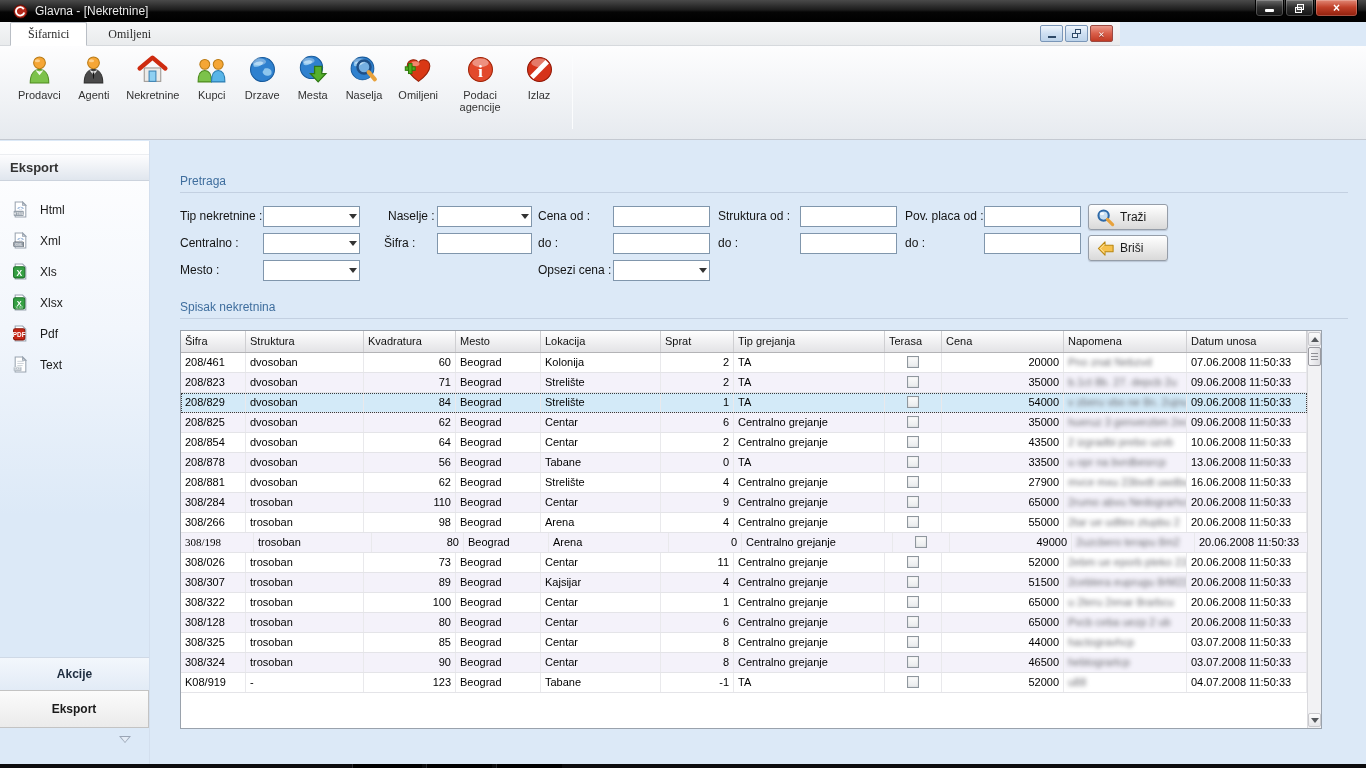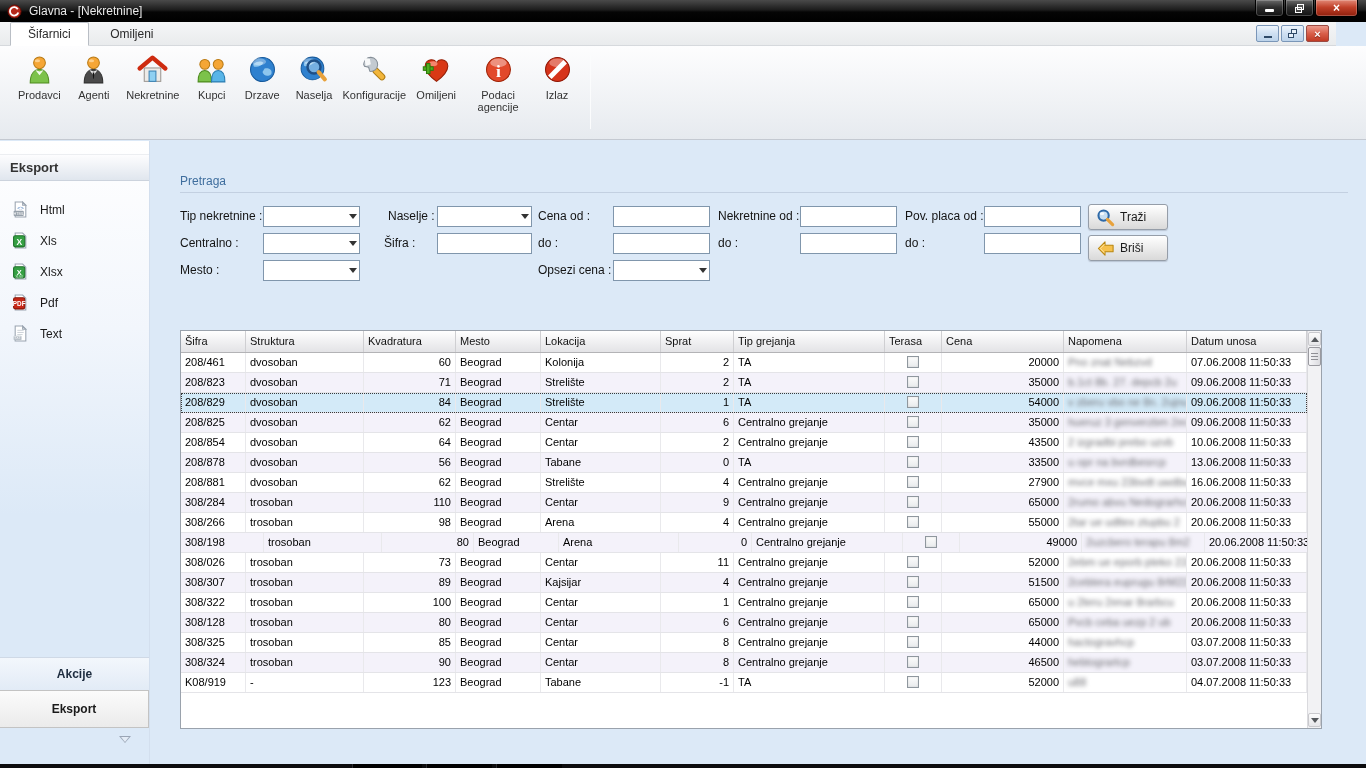--- a/index.html
+++ b/index.html
@@ -1,37 +1,37 @@
 <!DOCTYPE html>
 <html><head>
 <meta charset="utf-8">
 <style>
   * { box-sizing: border-box; margin: 0; padding: 0; }
   html,body { width:1366px; height:768px; overflow:hidden; font-family:"Liberation Sans",sans-serif; background:#dce9f7; }
 
   
   .titlebar { position:absolute; left:0; top:0; width:1366px; height:22px;
-    background:linear-gradient(#4a4a4a,#1c1c1c 45%,#050505 55%,#000); display:flex; align-items:center; }
+    background:linear-gradient(#4a4a4a,#1c1c1c 45%,#050505 55%,#000); display:flex; align-items:center;padding-left:6px; }
   .app-icon { width:15px; height:15px; margin:0 7px 0 7px; }
   .title-text { color:#eaeaea; font-size:12px; text-shadow:0 1px 2px #000; }
   .win-btns { position:absolute; right:8px; top:0; display:flex; }
   .win-btn { width:29px; height:17px; border:1px solid #000; border-top:none; border-radius:0 0 4px 4px;
     background:linear-gradient(#6a6a6a,#2f2f2f 45%,#111); display:flex; align-items:center; justify-content:center;
     box-shadow:inset 0 0 0 1px rgba(255,255,255,.22); margin-left:1px; }
   .win-btn.close { width:43px; background:linear-gradient(#e28876,#c1412a 45%,#8f1f0c); }
   .glyph-min { width:9px; height:3px; background:#fff; margin-top:5px; border-radius:1px;}
   .glyph-x { color:#fff; font-size:12px; font-weight:bold; line-height:14px;}
   .glyph-restore { position:relative; width:9px; height:9px; }
   .glyph-restore i { position:absolute; width:7px; height:6px; border:1px solid #fff; background:rgba(255,255,255,.15);}
   .glyph-restore i:first-child { right:0; top:0;}
   .glyph-restore i:last-child { left:0; bottom:0;}
 
   
-  .tabstrip { position:absolute; left:0; top:22px; width:1336px; height:24px;
-    background:linear-gradient(#f5f6f7,#e9ebed); border-bottom:1px solid #d6d9dd; }
+  .tabstrip { position:absolute; left:0; top:22px; width:1120px; height:24px;
+    background:linear-gradient(#f5f6f7,#e9ebed); border-bottom:1px solid #d6d9dd;font-family:Liberation Serif, serif; }
   .tab { display:inline-block; height:24px; line-height:23px; padding:0 17px; font-size:12px; color:#2b2b2b; cursor:pointer;}
   .tab.active { background:#fff; border:1px solid #b9bec5; border-bottom:1px solid #fff; border-radius:2px 2px 0 0; margin-left:10px;}
   .mdi-btns { position:absolute; right:7px; top:3px; display:flex; gap:2px; }
   .mdi-btn { width:23px; height:17px; border:1px solid #7a96b8; border-radius:2px;
     background:linear-gradient(#eef5fc,#cfe0f2 50%,#bcd3ea); display:flex; align-items:center; justify-content:center; }
   .mdi-btn.close { border-color:#9b4a42; background:linear-gradient(#eb9a8c,#d95f4a 50%,#c13a24); }
   .mdi-min { width:8px; height:2px; background:#2e4a68; margin-top:6px;}
   .mdi-restore { position:relative; width:9px; height:9px;}
   .mdi-restore i { position:absolute; width:6px; height:5px; border:1px solid #2e4a68; background:#e7f0f9;}
   .mdi-restore i:first-child{right:0;top:0;} .mdi-restore i:last-child{left:0;bottom:0;}
@@ -214,40 +214,39 @@
           <path d="M7 11 C10 7.5 15 7.5 17 9.5 C15 13 10.5 14 7.5 13 Z" fill="#8ec6ee"></path>
           <path d="M18 15 C22.5 14 26 16.5 24.5 20.5 C21 23.5 17 22 16 18.5 Z" fill="#8ec6ee"></path>
           <ellipse cx="12.5" cy="8.5" rx="7" ry="3.4" fill="#fff" opacity=".35"></ellipse>
         </svg>
       </span>
       <span class="tb-label">Drzave</span>
     </div>
     <div class="tb-item">
       <span class="icon">
         <svg viewBox="0 0 32 32">
+          <circle cx="15" cy="14" r="10.8" fill="#2f81cf" stroke="#175a9c"></circle>
+          <path d="M7 9.5 C9.5 6.5 14 6.5 16 8.5 C14 11.5 10 12.5 7.5 11.5 Z" fill="#8ec6ee"></path>
+          <ellipse cx="12" cy="7.5" rx="6" ry="3" fill="#fff" opacity=".35"></ellipse>
+          <path d="M18 13 h7 v7 h4 l-7.5 8 l-7.5 -8 h4 z" fill="#55b02c" stroke="#2e7714" stroke-width="1.2"></path>
+        </svg>
+      </span>
+      <span class="tb-label">Mesta</span>
+    </div>
+    <div class="tb-item">
+      <span class="icon">
+        <svg viewBox="0 0 32 32">
           <circle cx="15" cy="15" r="11" fill="#2f81cf" stroke="#175a9c"></circle>
           <path d="M6.5 10.5 C9 7.5 13.5 7.5 15.5 9.5 C13.5 12.5 9.5 13.5 7 12.5 Z" fill="#8ec6ee"></path>
           <ellipse cx="12" cy="8" rx="6" ry="3" fill="#fff" opacity=".35"></ellipse>
           <circle cx="16.5" cy="13.5" r="6.3" fill="#cfe6f7" fill-opacity=".45" stroke="#1f4f86" stroke-width="2.4"></circle>
           <path d="M21 18.5 L27 25.5" stroke="#e8a23c" stroke-width="4" stroke-linecap="round"></path>
         </svg>
       </span>
       <span class="tb-label">Naselja</span>
-    </div>
-    <div class="tb-item">
-      <span class="icon">
-        <svg viewBox="0 0 32 32">
-          <g transform="rotate(45 16 16)">
-            <rect x="15" y="13.2" width="14" height="5.6" rx="2.8" fill="#f2b63c" stroke="#b07c12"></rect>
-          </g>
-          <path d="M5.5 11 a6.8 6.8 0 1 1 6 6.8 l-1.2 -4 -4 -1 z" fill="#c3cad1" stroke="#848d96"></path>
-          <path d="M6 4.5 l5.5 1 1 5.5 -5 1.5 z" fill="#f7f8f9" stroke="none"></path>
-        </svg>
-      </span>
-      <span class="tb-label">Konfiguracije</span>
     </div>
     <div class="tb-item">
       <span class="icon">
         <svg viewBox="0 0 32 32">
           <path d="M16 27.5 C8 21.5 5 16.5 5 12.5 C5 9 8 6.5 11 6.5 C13.5 6.5 15.3 8 16 9.5 C16.7 8 18.5 6.5 21 6.5 C24 6.5 27 9 27 12.5 C27 16.5 24 21.5 16 27.5 Z" fill="#d93815" stroke="#941f06"></path>
           <ellipse cx="13" cy="10.5" rx="4" ry="2.4" fill="#ff9f8a" opacity=".75"></ellipse>
           <g stroke="#2e7a0a" stroke-width="1" fill="#4fae1f">
             <rect x="3.2" y="13.4" width="9.6" height="3.4"></rect>
             <rect x="6.3" y="10.3" width="3.4" height="9.6"></rect>
           </g>
@@ -290,20 +289,33 @@
             <rect x="1.5" y="9.2" width="9.6" height="5" rx="1" fill="#97a1ab"></rect>
             <text x="6.3" y="13.2" font-size="3.6" fill="#fff" text-anchor="middle">HTML</text>
           </svg>
         </span>
         <span>Html</span>
       </div>
       <div class="side-item">
         <span class="icon">
           <svg viewBox="0 0 16 16">
             <path d="M3 1 h7 l3 3 v11 h-10 z" fill="#fff" stroke="#9aa4b0"></path>
+            <path d="M10 1 l3 3 h-3 z" fill="#e6ebf0" stroke="#9aa4b0"></path>
+            <text x="8" y="8" font-size="5.4" fill="#4a7dbd" text-anchor="middle">&lt;&gt;</text>
+            <rect x="1.5" y="9.2" width="9.6" height="5" rx="1" fill="#7f8florian8f93"></rect>
+            <rect x="1.5" y="9.2" width="9.6" height="5" rx="1" fill="#8f99a3"></rect>
+            <text x="6.3" y="13.2" font-size="3.8" fill="#fff" text-anchor="middle">XML</text>
+          </svg>
+        </span>
+        <span>Xml</span>
+      </div>
+      <div class="side-item">
+        <span class="icon">
+          <svg viewBox="0 0 16 16">
+            <path d="M3 1 h7 l3 3 v11 h-10 z" fill="#fff" stroke="#9aa4b0"></path>
             <rect x="1.5" y="3.5" width="10.5" height="10.5" rx="1.5" fill="#35a043" stroke="#1d7129"></rect>
             <text x="6.8" y="11.8" font-size="8" font-weight="bold" fill="#fff" text-anchor="middle">X</text>
           </svg>
         </span>
         <span>Xls</span>
       </div>
       <div class="side-item">
         <span class="icon">
           <svg viewBox="0 0 16 16">
             <path d="M3 1 h7 l3 3 v11 h-10 z" fill="#fff" stroke="#9aa4b0"></path>
@@ -373,21 +385,21 @@
 
     <span class="f-label row0" style="left:358px">Cena od :</span>
     <div class="f-input row0" style="left:433px"><input value="" style=""></div>
     <span class="f-label row1" style="left:358px">do :</span>
     <div class="f-input row1" style="left:433px"><input value="" style=""></div>
     <span class="f-label row2" style="left:358px">Opsezi cena :</span>
     <div class="f-combo row2" style="left:433px">
         <span class="drop"></span>
       </div>
 
-    <span class="f-label row0" style="left:538px">Nekretnine od :</span>
+    <span class="f-label row0" style="left:538px">Struktura od :</span>
     <div class="f-input row0" style="left:620px"><input value="" style=""></div>
     <span class="f-label row1" style="left:538px">do :</span>
     <div class="f-input row1" style="left:620px"><input value="" style=""></div>
 
     <span class="f-label row0" style="left:725px">Pov. placa od :</span>
     <div class="f-input row0" style="left:804px"><input value="" style=""></div>
     <span class="f-label row1" style="left:725px">do :</span>
     <div class="f-input row1" style="left:804px"><input value="" style=""></div>
 
     <div class="btn" style="left:908px;top:1px">
@@ -404,20 +416,21 @@
       <span class="icon">
           <svg viewBox="0 0 20 20">
             <path d="M9.5 3 L2.5 10 L9.5 17 L9.5 13.4 H18 V6.6 H9.5 Z" fill="#f6c14d" stroke="#b8860f" stroke-width="1.1" stroke-linejoin="round"></path>
             <path d="M9 5.5 L4.5 10 L9 14.5" fill="none" stroke="#ffe9b0" stroke-width="1" opacity=".9"></path>
           </svg>
         </span>
       <span>Briši</span>
     </div>
   </div>
 
+  <div class="section-title sec-spisak">Spisak nekretnina</div>
 
   <div class="grid">
     <div class="grid-inner">
       <div class="grid-header">
           <div class="gh-cell" style="width: 65px;">Šifra</div>
           <div class="gh-cell" style="width: 118px;">Struktura</div>
           <div class="gh-cell" style="width: 92px;">Kvadratura</div>
           <div class="gh-cell" style="width: 85px;">Mesto</div>
           <div class="gh-cell" style="width: 120px;">Lokacija</div>
           <div class="gh-cell" style="width: 73px;">Sprat</div>
@@ -539,21 +552,21 @@
             <div class="g-cell" style="width: 85px;">Beograd</div>
             <div class="g-cell" style="width: 120px;">Arena</div>
             <div class="g-cell a-r" style="width: 73px;">4</div>
             <div class="g-cell" style="width: 151px;">Centralno grejanje</div>
             <div class="g-cell a-c" style="width: 57px;"><span class="cb"></span></div>
             <div class="g-cell a-r" style="width: 122px;">55000</div>
             <div class="g-cell" style="width: 123px;"><span class="blur">2tar ue udltex ztupbu 2</span></div>
             <div class="g-cell" style="width: 120px;">20.06.2008 11:50:33</div>
           </div>
           <div class="g-row alt">
-            <div class="g-cell" style="width: 83px;">308/198</div>
+            <div class="g-cell" style="width: 73px; font-family: Liberation Serif, serif;">308/198</div>
             <div class="g-cell" style="width: 118px;">trosoban</div>
             <div class="g-cell a-r" style="width: 92px;">80</div>
             <div class="g-cell" style="width: 85px;">Beograd</div>
             <div class="g-cell" style="width: 120px;">Arena</div>
             <div class="g-cell a-r" style="width: 73px;">0</div>
             <div class="g-cell" style="width: 151px;">Centralno grejanje</div>
             <div class="g-cell a-c" style="width: 57px;"><span class="cb"></span></div>
             <div class="g-cell a-r" style="width: 122px;">49000</div>
             <div class="g-cell" style="width: 123px;"><span class="blur">2uzcbero terapu 8m2</span></div>
             <div class="g-cell" style="width: 120px;">20.06.2008 11:50:33</div>

